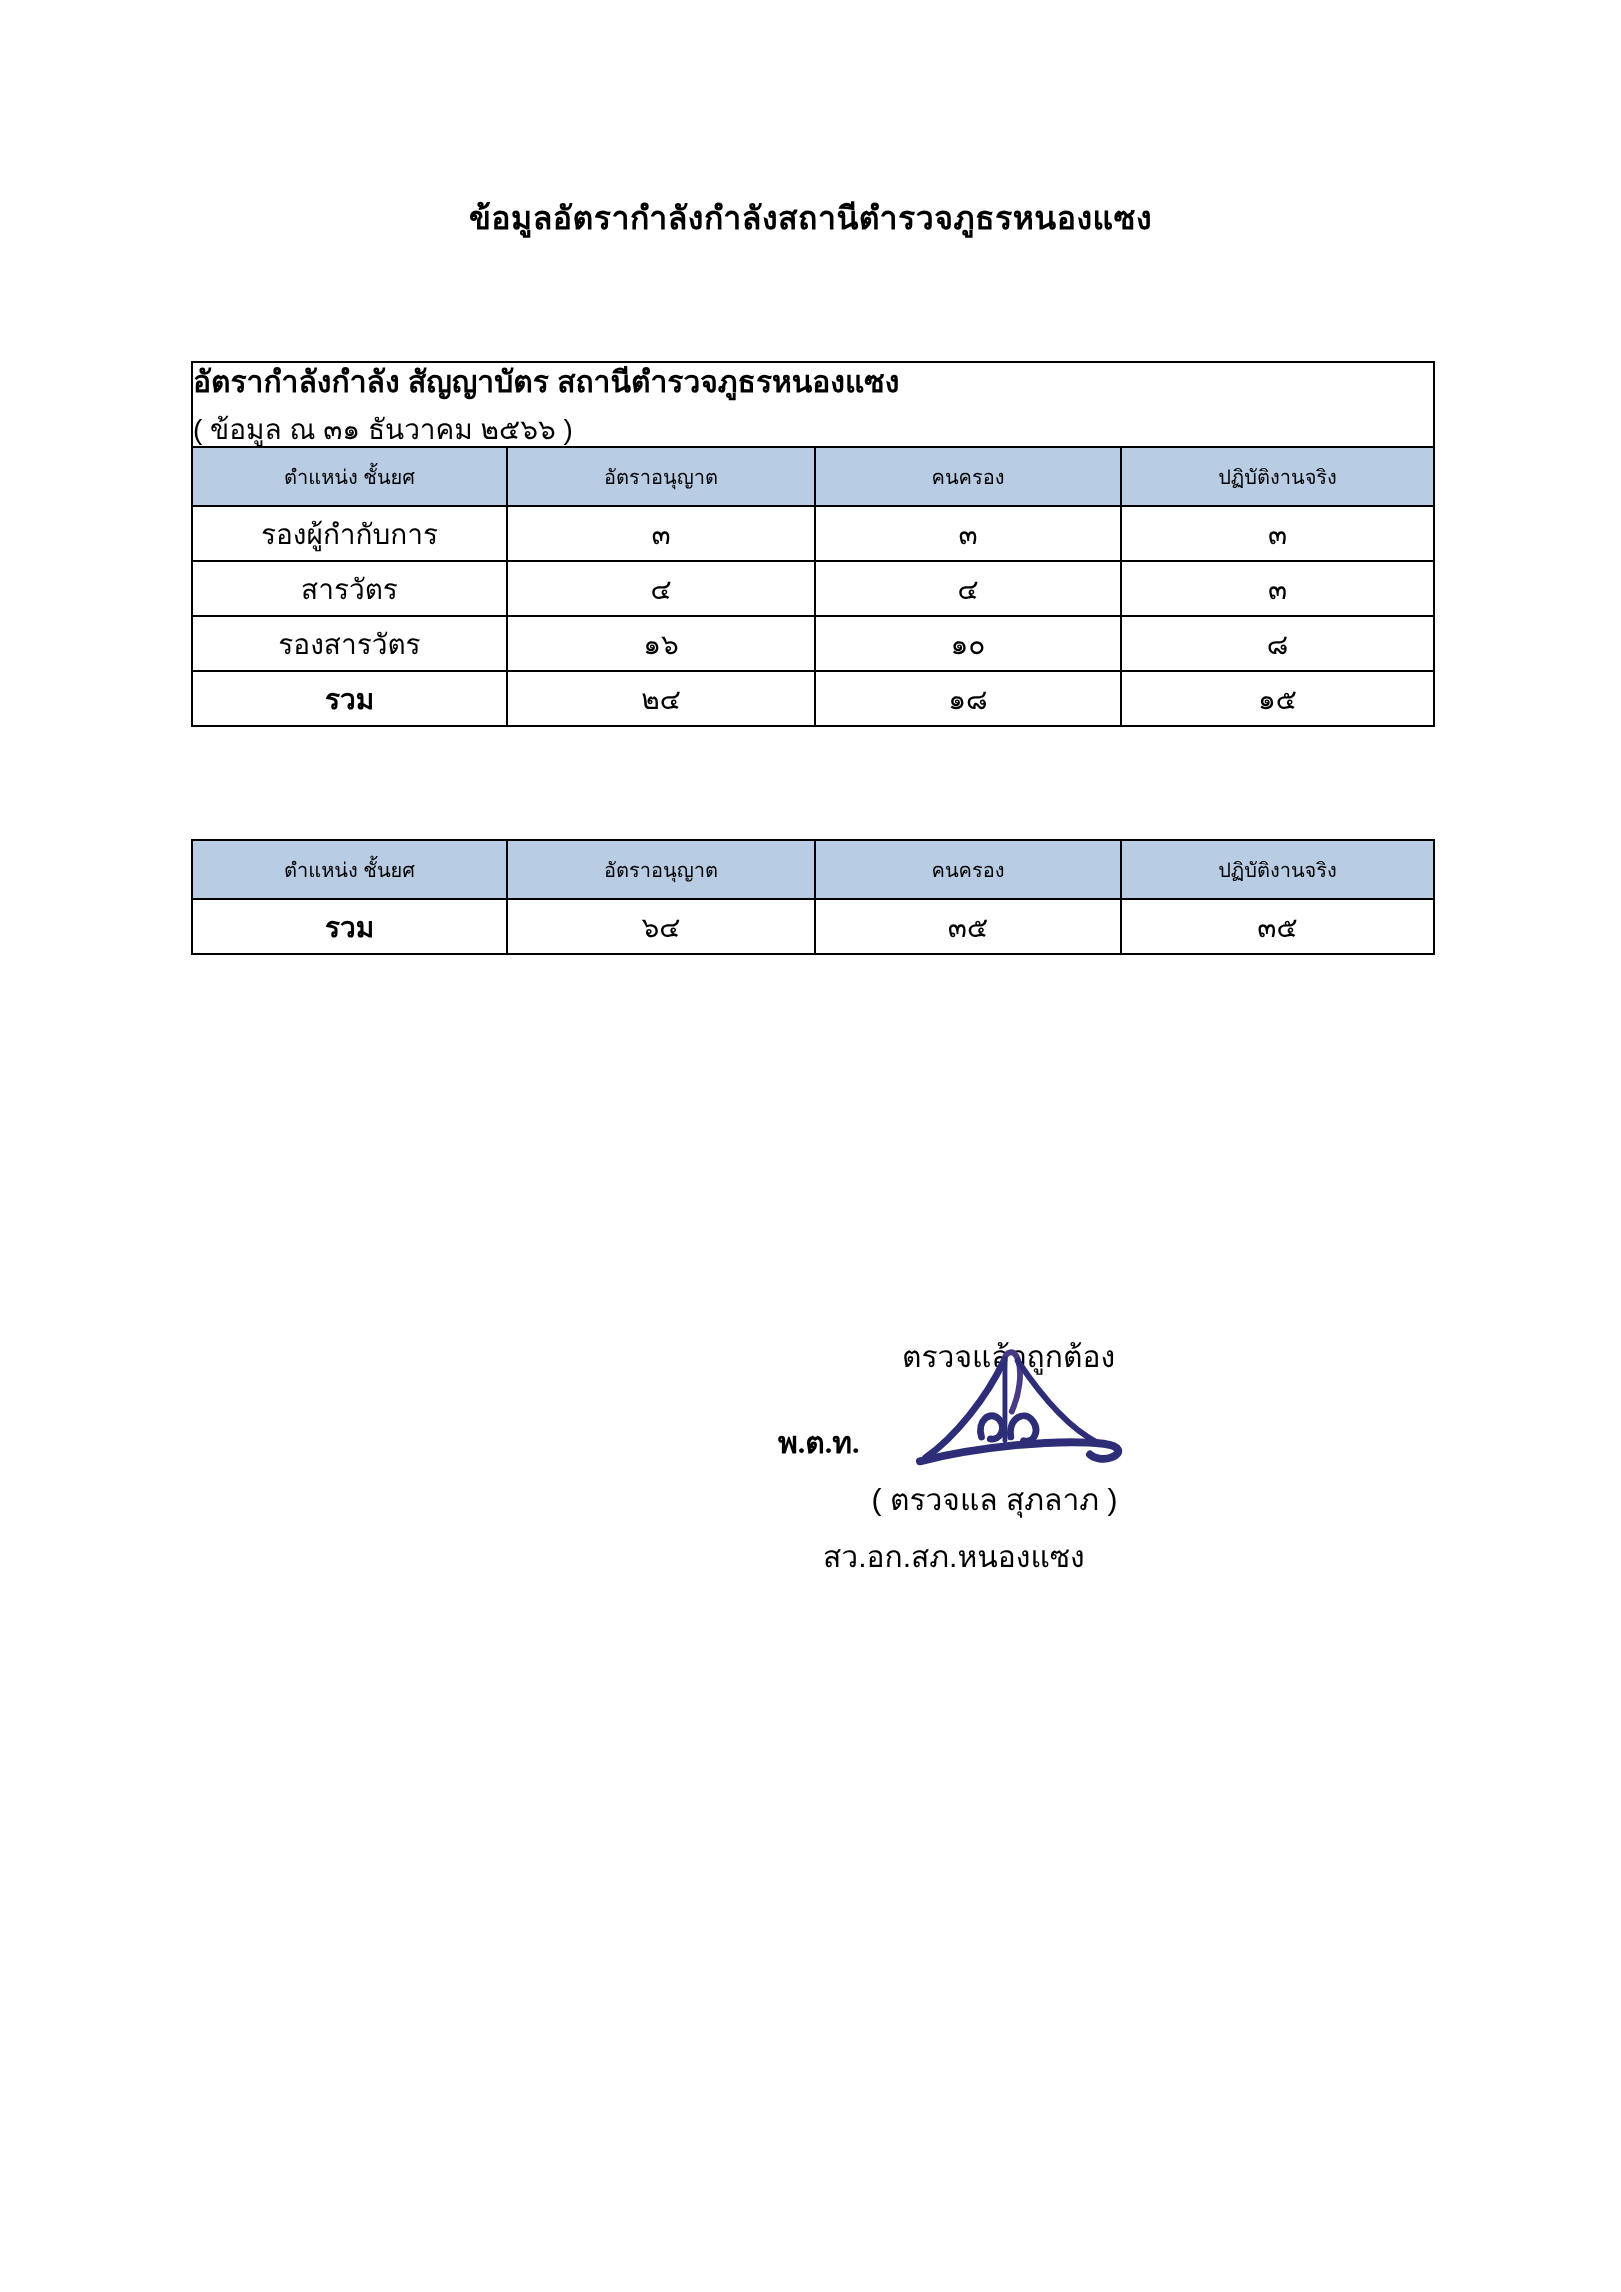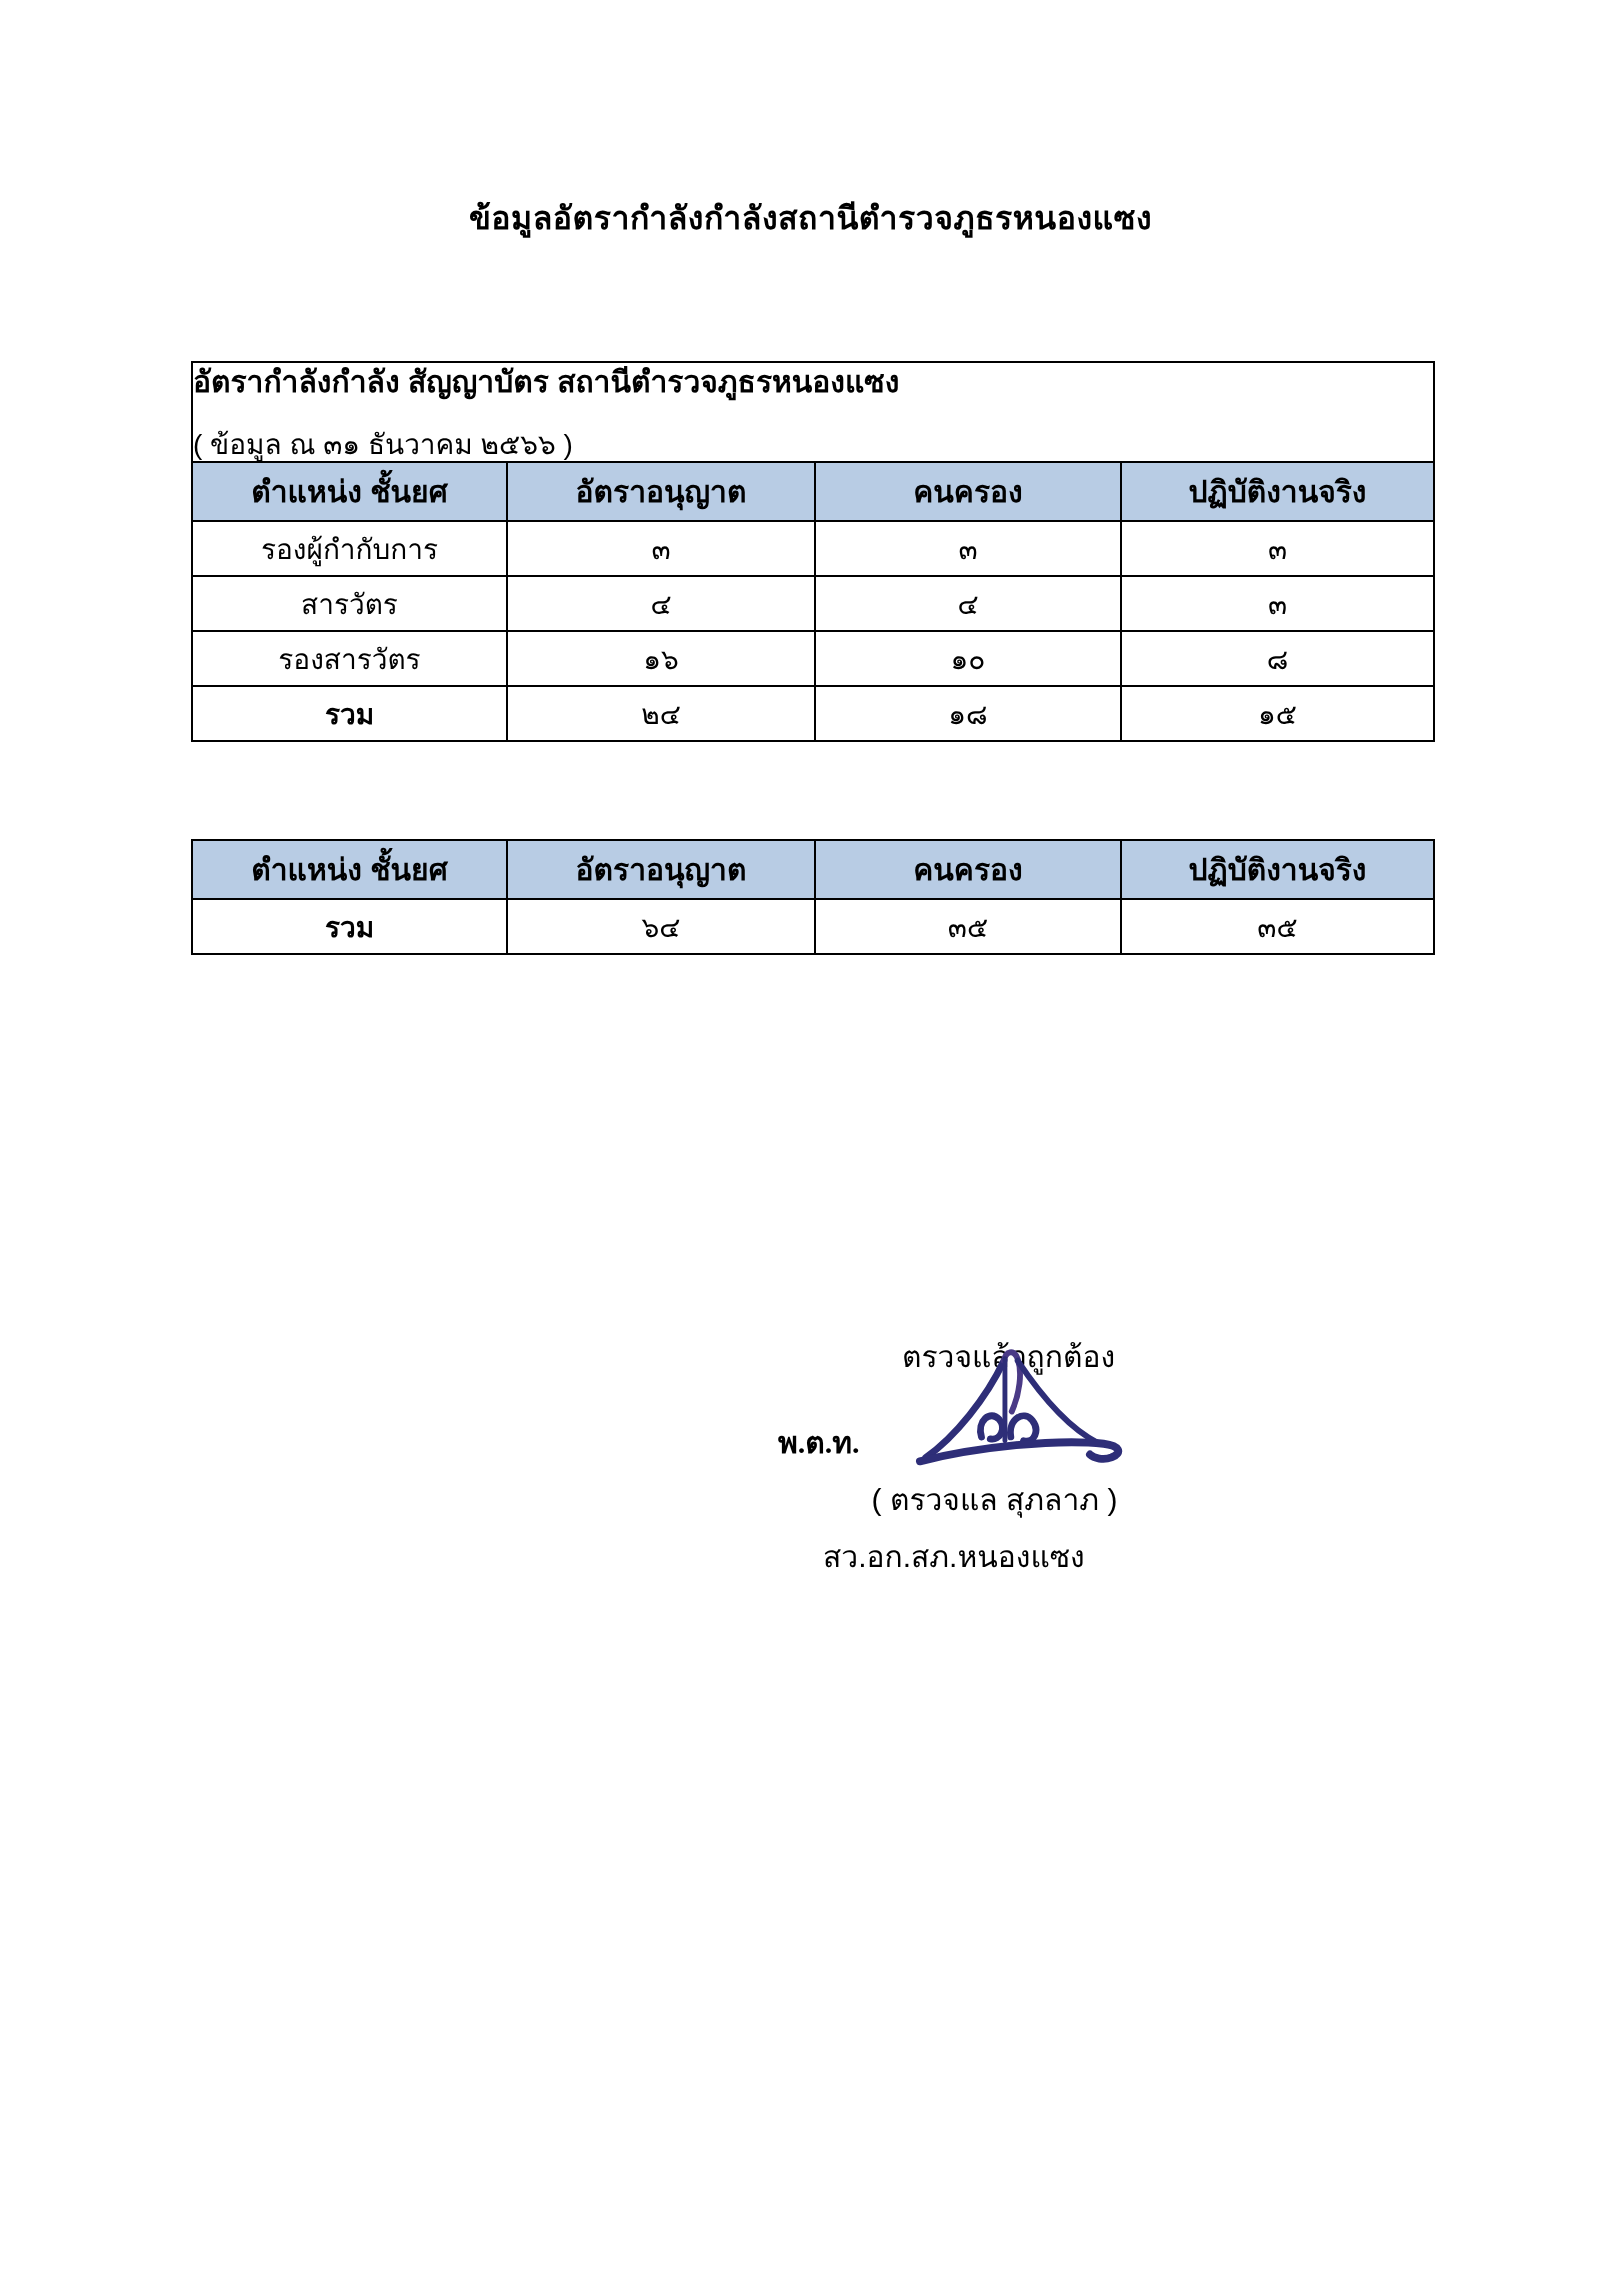--- a/index.html
+++ b/index.html
@@ -19,23 +19,23 @@
   }
   #table1 { top:361px; }
   #table2 { top:839px; }
   table.stat-table td, table.stat-table th {
     border-left:2px solid #000; border-right:2px solid #000;
     border-top:2.9px solid #000; border-bottom:2.9px solid #000;
     padding:0; vertical-align:middle;
   }
   td.caption-cell { padding:15.7px 11.8px 11.8px 15.7px; text-align:left; }
   .caption-main { font-size:30px; font-weight:bold; line-height:1.25; }
-  .caption-sub  { font-size:28px; font-weight:normal; margin-top:27px; line-height:1.2; }
+  .caption-sub  { font-size:28px; font-weight:normal; margin-top:12px; line-height:1.2; }
   th.col-head {
-    background:#b8cce4; font-size:30px; font-weight:bold;
+    background:#b8cce4; font-size:20px; font-weight:normal;
     height:57px; text-align:center;
   }
   td.cell { height:53px; text-align:center; font-size:28px; }
   td.cell.total-label { font-weight:bold; }
   .sig-verified {
     position:absolute; top:1333px; left:902px;
     font-size:30px; font-weight:normal;
   }
   .sig-rank {
     position:absolute; top:1419px; left:778px;

